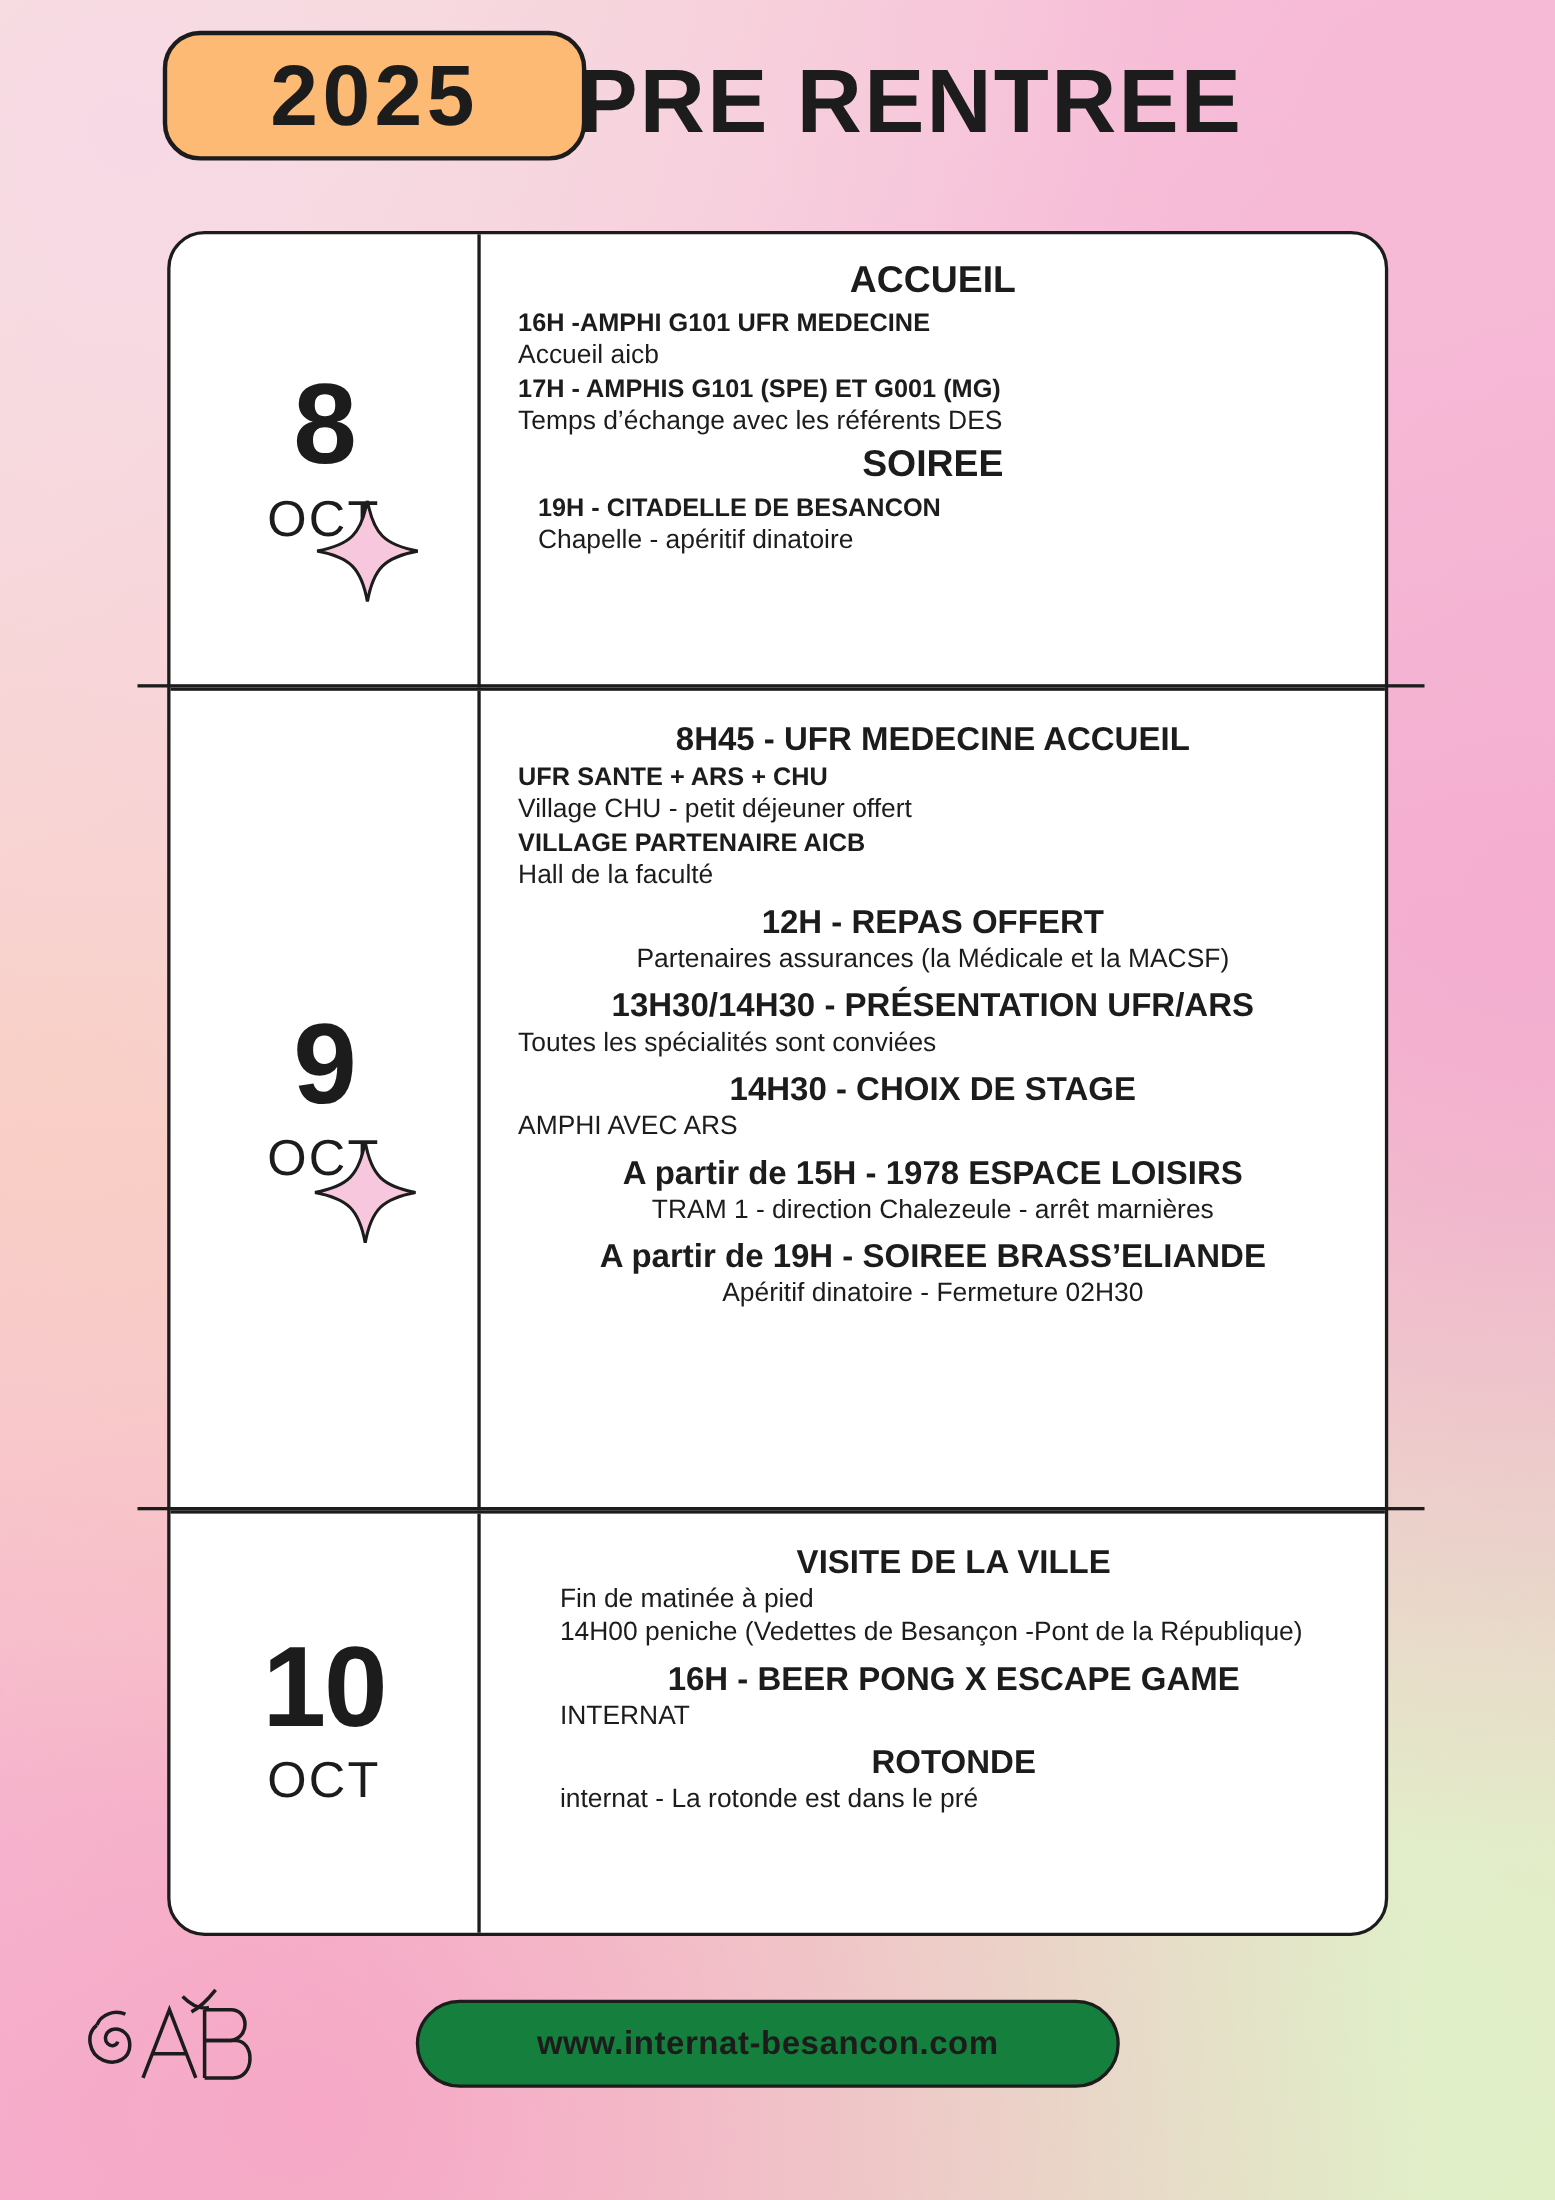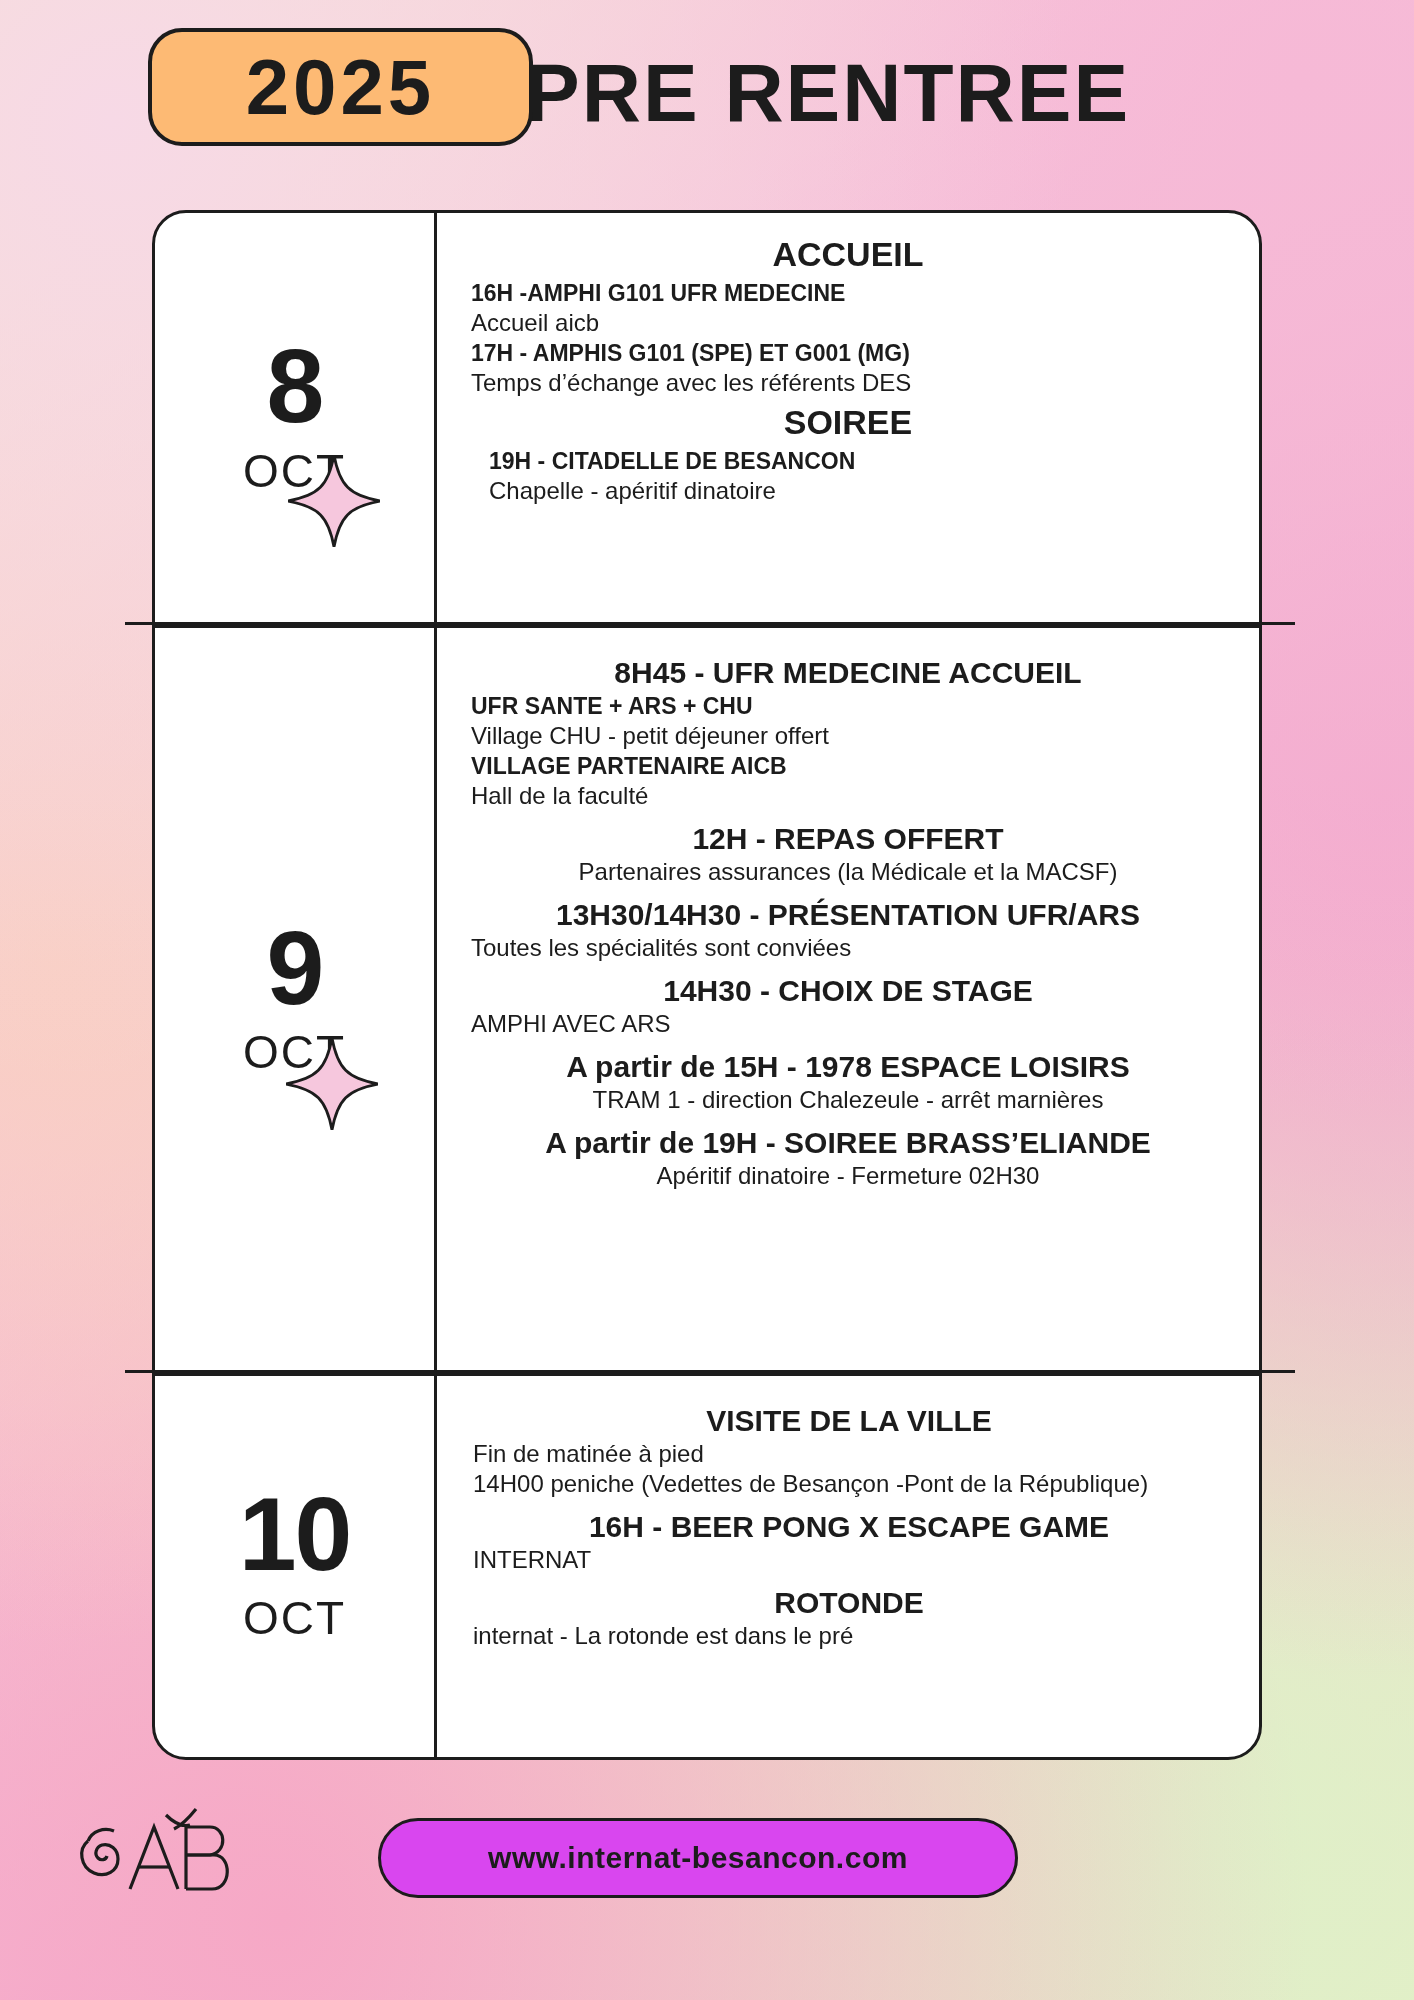--- a/index.html
+++ b/index.html
@@ -166,21 +166,21 @@
     height: 120px;
   }
   .url-pill {
     position: absolute;
     left: 378px;
     top: 1818px;
     width: 640px;
     height: 80px;
     border: 3px solid #1c1c1c;
     border-radius: 42px;
-    background: #d946ef;
+    background: #15803d;
     display: flex;
     align-items: center;
     justify-content: center;
     box-sizing: border-box;
     font-size: 30px;
     font-weight: 700;
     letter-spacing: 0.5px;
   }
 </style>
 </head>
@@ -234,21 +234,21 @@
       <div class="ctr h-mid">A partir de 19H - SOIREE BRASS’ELIANDE</div>
       <div class="b-norm ctr" style="font-weight:400">Apéritif dinatoire - Fermeture 02H30</div>
     </div>
   </div>
 
   <div class="row row-3">
     <div class="daycol">
       <div class="daynum">10</div>
       <div class="daymon">OCT</div>
     </div>
-    <div class="content" style="padding-left:36px">
+    <div class="content" style="padding-left:72px">
       <div class="ctr h-mid">VISITE DE LA VILLE</div>
       <div class="b-norm">Fin de matinée à pied</div>
       <div class="b-norm">14H00 peniche (Vedettes de Besançon -Pont de la République)</div>
       <div class="ctr h-mid">16H - BEER PONG X ESCAPE GAME</div>
       <div class="b-norm">INTERNAT</div>
       <div class="ctr h-mid">ROTONDE</div>
       <div class="b-norm">internat - La rotonde est dans le pré</div>
     </div>
   </div>
 

